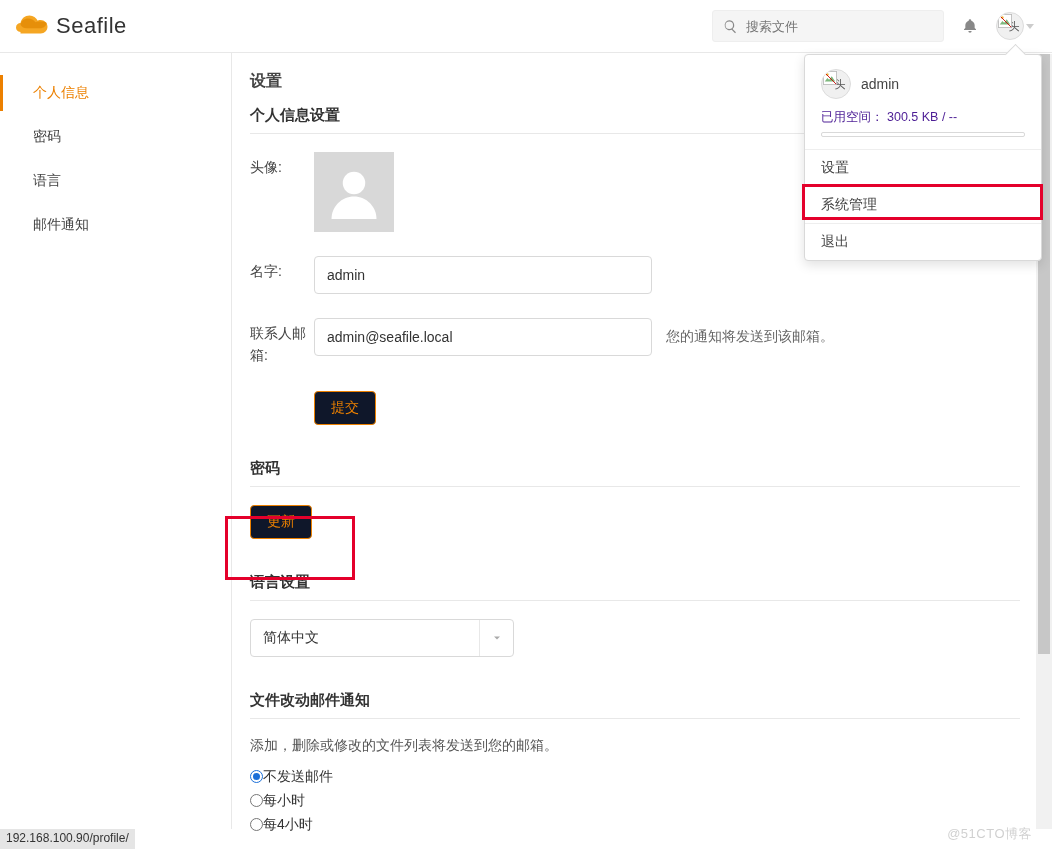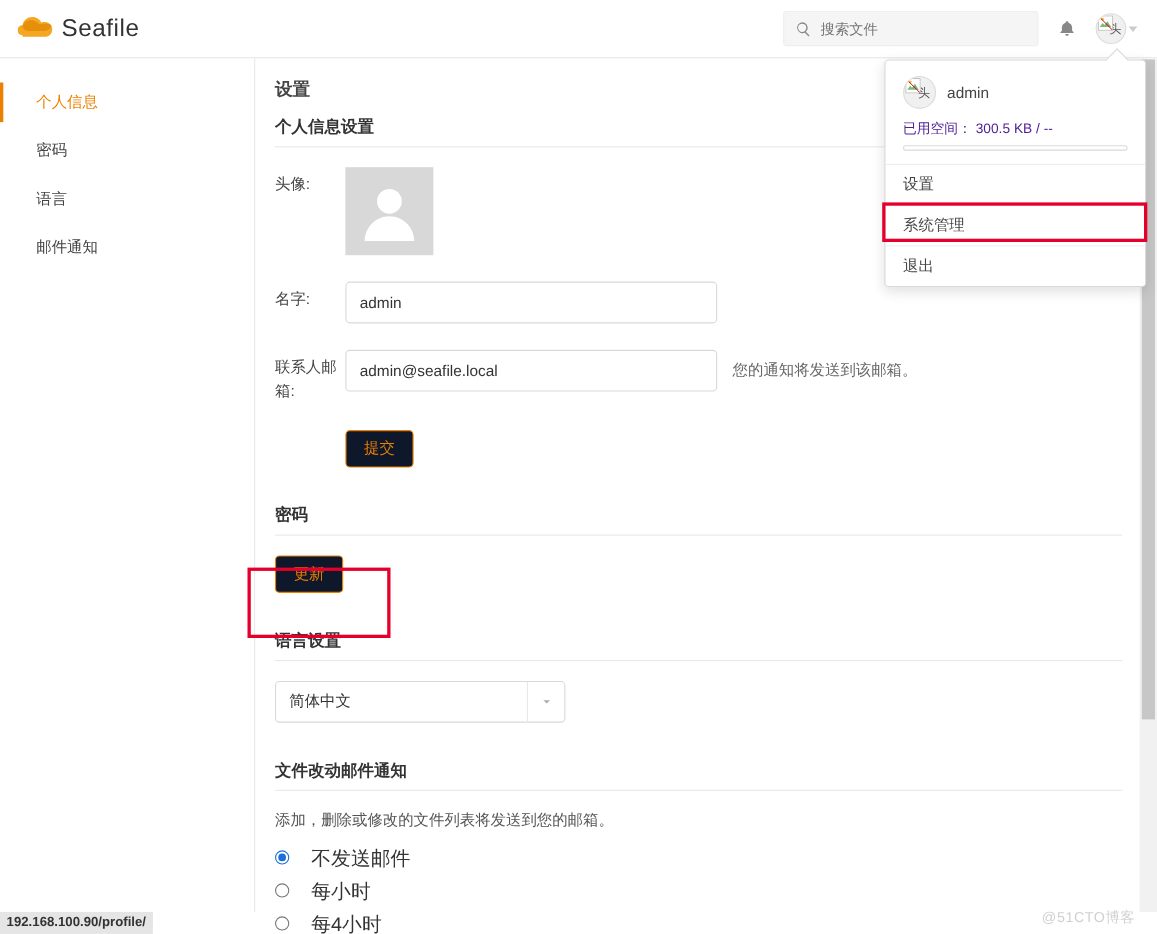--- a/index.html
+++ b/index.html
@@ -50,21 +50,21 @@
   .btn-outline { display: inline-block; border: 1px solid #ec8000; color: #ec8000; background: #0f172a; padding: 7px 16px; font-size: 14px; border-radius: 4px; cursor: pointer; }
   .btn-wrap { margin-left: 64px; }
 
   .select-box { display: flex; align-items: center; width: 264px; height: 38px; border: 1px solid #d9d9d9; border-radius: 4px; }
   .select-val { flex: 1; padding: 0 12px; font-size: 14px; color: #333; }
   .select-chev { width: 34px; height: 100%; border-left: 1px solid #e8e8e8; display: flex; align-items: center; justify-content: center; }
   .select-chev svg { width: 12px; height: 12px; fill: #aaa; }
 
   .desc { color: #555; font-size: 14px; margin-bottom: 10px; }
   .radio-list { list-style: none; }
-  .radio-list li { display: flex; align-items: center; gap: 20px; padding: 3px 0; font-size: 18px; color: #333; }
+  .radio-list li { display: flex; align-items: center; gap: 0; padding: 3px 0; font-size: 14px; color: #333; }
   .radio { width: 13px; height: 13px; border: 1px solid #777; border-radius: 50%; display: inline-flex; align-items: center; justify-content: center; }
   .radio.checked { border-color: #1b6fd8; }
   .radio.checked::after { content: ""; width: 7px; height: 7px; border-radius: 50%; background: #1b6fd8; }
 
   
   .dropdown { position: absolute; top: 54px; right: 10px; width: 238px; background: #fff; border: 1px solid #d9d9d9; border-radius: 4px; box-shadow: 0 4px 12px rgba(0,0,0,0.12); z-index: 50; }
   .dropdown::before { content: ""; position: absolute; top: -8px; right: 18px; width: 14px; height: 14px; background: #fff; border-left: 1px solid #d9d9d9; border-top: 1px solid #d9d9d9; transform: rotate(45deg); }
   .dd-user { display: flex; align-items: center; gap: 10px; padding: 14px 16px 10px; }
   .dd-user .avatar { width: 30px; height: 30px; }
   .dd-name { font-size: 14px; color: #444; }
@@ -76,21 +76,21 @@
   
   .redbox { position: absolute; border: 3px solid #e4002b; pointer-events: none; z-index: 100; }
   .redbox.menu { top: 184px; right: 9px; width: 241px; height: 36px; }
   .redbox.update { top: 516px; left: 225px; width: 130px; height: 64px; }
 
   
   .scrollbar-v { position: absolute; top: 54px; right: 0; width: 16px; height: calc(849px - 54px - 20px); background: #f1f1f1; }
   .scrollbar-v .thumb { position: absolute; top: 0; left: 2px; width: 12px; height: 600px; background: #c7c7c7; border-radius: 0; }
 
   
-  .status-bar { position: absolute; bottom: 0; left: 0; height: 20px; background: #e5e5e5; padding: 2px 6px; font-size: 12px; color: #333; font-weight: bold; }
+  .status-bar { position: absolute; bottom: 0; left: 0; height: 20px; background: #e5e5e5; padding: 2px 6px; font-size: 12px; color: #333; }
 
   
   .watermark { position: absolute; bottom: 6px; right: 20px; font-size: 13px; color: rgba(150,150,150,0.45); z-index: 5; letter-spacing: 0.5px; }
 </style>
 </head>
 <body>
 
 <div class="header">
   <div class="logo-wrap">
     <div class="logo-icon">

